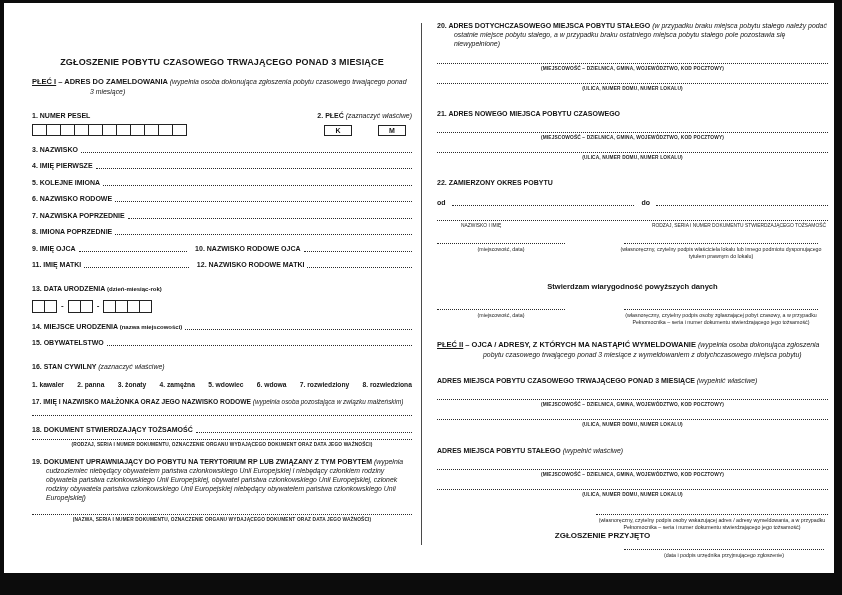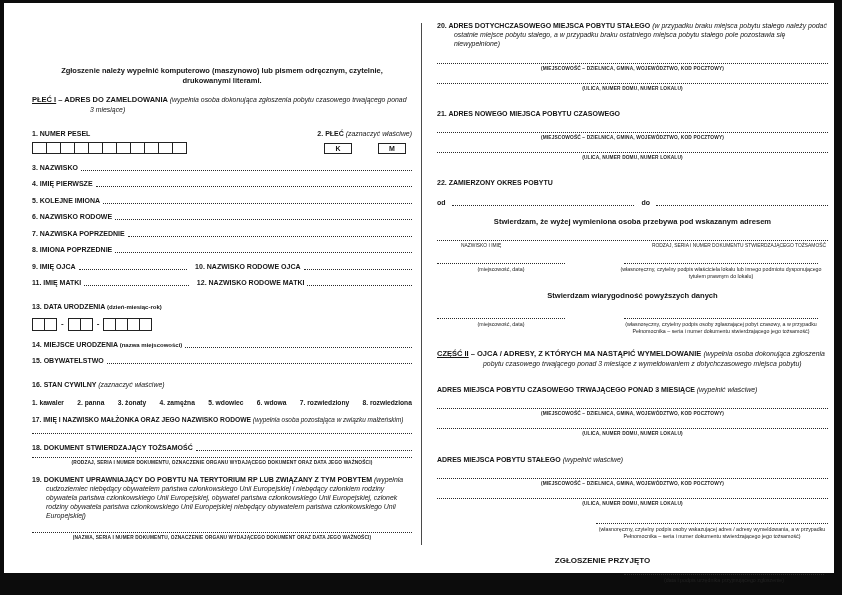--- a/index.html
+++ b/index.html
@@ -53,37 +53,37 @@
   .wrapblock .label { white-space:normal; }
 
   .statement { font-size:7.6px; font-weight:bold; text-align:center; margin-top:11px; }
 
   .two-caps { display:flex; justify-content:space-between; font-size:4.9px; font-weight:normal;
               color:#222; margin-top:2px; padding:0 2px 0 24px; }
   .sig-row { display:flex; justify-content:space-between; margin-top:14px; }
   .sig-block-l { width:128px; }
   .sig-block-r { width:214px; }
   .sig-right { width:232px; margin-left:auto; margin-top:16px; }
-  .accepted { font-size:8px; font-weight:bold; text-align:center; margin-top:16px; padding-right:60px; }
+  .accepted { font-size:8px; font-weight:bold; text-align:center; margin-top:0; padding-right:60px; }
   .official { width:200px; margin-left:auto; margin-right:4px; margin-top:8px; }
 
   .odline { display:flex; align-items:flex-end; margin-top:10px; }
   .odline .d1 { width:182px; margin-left:6px; }
   .odline .d2 { flex:1; margin-left:6px; }
   .odline .label { margin-left:8px; }
   .odline .label:first-child { margin-left:0; }
 </style>
 </head>
 <body>
 
 <div class="page">
   <div class="divider"></div>
 
   <div class="col col-left">
-    <div class="instruction">Zgłoszenie należy wypełnić komputerowo (maszynowo) lub pismem odręcznym, czytelnie, drukowanymi literami.</div>
+    <div class="title">ZGŁOSZENIE POBYTU CZASOWEGO TRWAJĄCEGO PONAD 3 MIESIĄCE</div>
 
     <div class="part-head"><span class="part-label">PŁEĆ I</span><span> – ADRES DO ZAMELDOWANIA </span><span class="note">(wypełnia osoba dokonująca zgłoszenia pobytu czasowego trwającego ponad 3 miesiące)</span></div>
 
     <div class="pesel-row">
       <div>
         <span class="label">1.  NUMER PESEL</span>
         <div class="boxes">
           <div class="box"></div>
             <div class="box"></div>
             <div class="box"></div>
@@ -241,55 +241,54 @@
     <div style="margin-top:11px">
       <span class="label">22.  ZAMIERZONY OKRES POBYTU</span>
     </div>
     <div class="odline">
       <span class="label">od</span>
       <div class="dots d1"></div>
       <span class="label">do</span>
       <div class="dots d2"></div>
     </div>
 
-    <div class="statement">Stwierdzam, że wyżej wymieniona osoba przebywa pod wskazanym adresem</div>
 
     <div class="capline" style="margin-top:13px">
       <div class="dotline"></div>
       <div class="two-caps">
         <span>NAZWISKO I IMIĘ</span>
         <span>RODZAJ, SERIA I NUMER DOKUMENTU STWIERDZAJĄCEGO TOŻSAMOŚĆ</span>
       </div>
     </div>
 
     <div class="sig-row">
       <div class="sig-block-l">
         <div class="dotline"></div>
         <div class="scap">(miejscowość, data)</div>
       </div>
       <div class="sig-block-r">
         <div class="dotline" style="margin:0 10px"></div>
         <div class="scap">(własnoręczny, czytelny podpis właściciela lokalu  lub innego podmiotu dysponującego tytułem prawnym do lokalu)</div>
       </div>
     </div>
 
-    <div class="statement" style="margin-top:12px">Stwierdzam wiarygodność powyższych danych</div>
+    <div class="statement" style="margin-top:23px">Stwierdzam wiarygodność powyższych danych</div>
 
     <div class="sig-row" style="margin-top:17px">
       <div class="sig-block-l">
         <div class="dotline"></div>
         <div class="scap">(miejscowość, data)</div>
       </div>
       <div class="sig-block-r">
         <div class="dotline" style="margin:0 10px"></div>
         <div class="scap">(własnoręczny, czytelny podpis osoby zgłaszającej pobyt czasowy, a w przypadku Pełnomocnika  –  seria i numer dokumentu stwierdzającego jego tożsamość)</div>
       </div>
     </div>
 
-    <div class="part-head p2"><span class="part-label">CZĘŚĆ II</span><span> – OJCA / ADRESY, Z KTÓRYCH MA NASTĄPIĆ WYMELDOWANIE </span><span class="note">(wypełnia osoba dokonująca zgłoszenia pobytu czasowego trwającego ponad 3 miesiące z wymeldowaniem z dotychczasowego miejsca pobytu)</span></div>
+    <div class="part-head p2"><span class="part-label">PŁEĆ II</span><span> – OJCA / ADRESY, Z KTÓRYCH MA NASTĄPIĆ WYMELDOWANIE </span><span class="note">(wypełnia osoba dokonująca zgłoszenia pobytu czasowego trwającego ponad 3 miesiące z wymeldowaniem z dotychczasowego miejsca pobytu)</span></div>
 
     <div style="margin-top:10px">
       <span class="label" style="white-space:normal">ADRES MIEJSCA POBYTU CZASOWEGO TRWAJĄCEGO PONAD 3 MIESIĄCE </span><span class="note">(wypełnić właściwe)</span>
     </div>
     <div class="capline">
       <div class="dotline"></div>
       <div class="cap">(MIEJSCOWOŚĆ – DZIELNICA,  GMINA,  WOJEWÓDZTWO,  KOD POCZTOWY)</div>
     </div>
     <div class="capline">
       <div class="dotline"></div>

